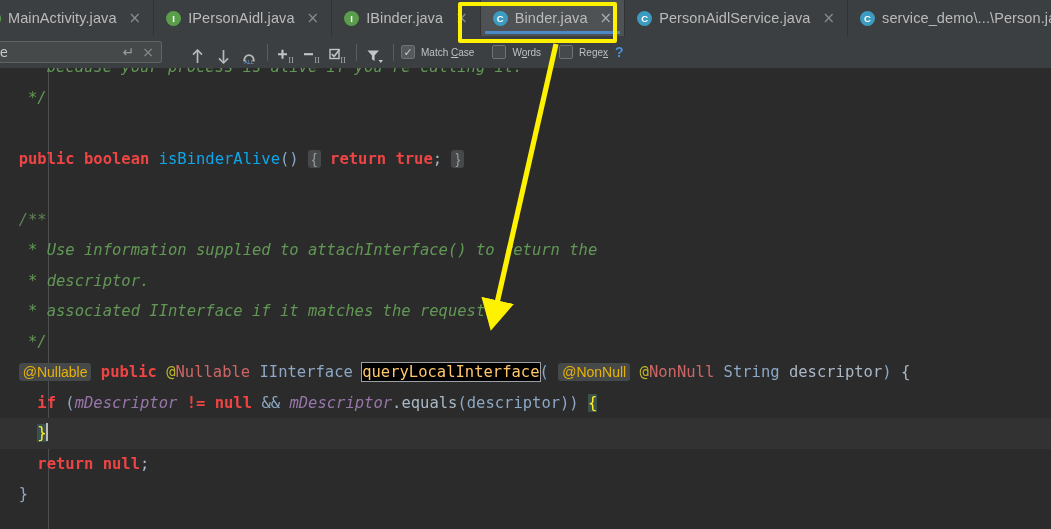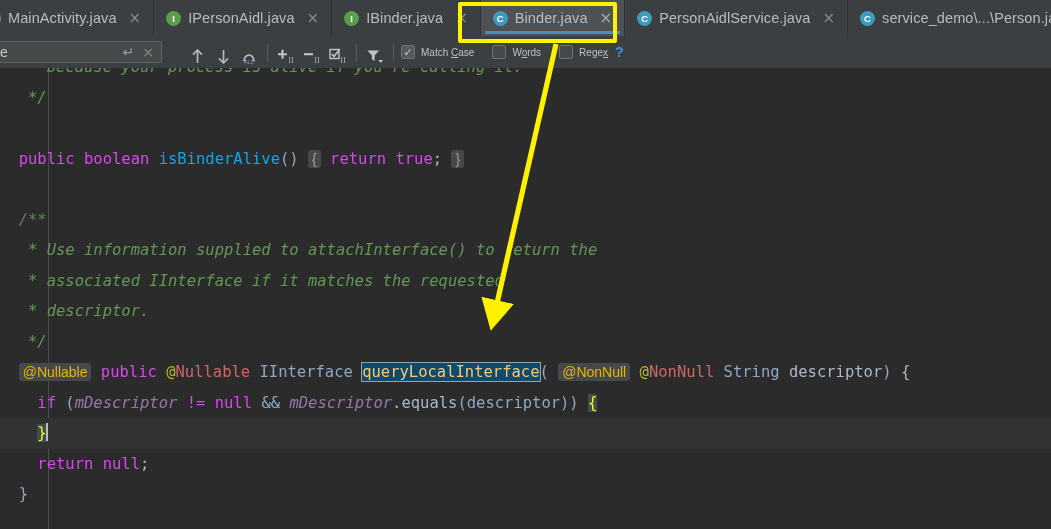--- a/index.html
+++ b/index.html
@@ -92,36 +92,36 @@
     position:relative;height:30.5px;line-height:30.5px;
     font-family:"DejaVu Sans Mono","Liberation Mono",monospace;
     font-size:15.5px;white-space:pre;color:#a9b7c6;
   }
   .cline.cur{background:#323232;}
   .indent-guide{
     position:absolute;left:48px;top:0;width:1px;height:100%;background:#4b4f51;
   }
 
   
-  .kw{color:#d946ef;}
+  .kw{color:#ef4444;font-weight:bold;}
   .cm{color:#629755;font-style:italic;}
   .cmd{color:#5f8256;font-style:italic;}
   .fld{color:#9876aa;font-style:italic;}
   .cls{color:#8da7c4;}
   .mth{color:#0ea5e9;}
   .par{color:#a9b7c6;}
   .ann{color:#bbb529;}
   .annr{color:#cc6666;}
   .brace-hl{background:#3b514d;color:#ffef28;}
   .hint{
     background:#45494a;color:#eab308;border-radius:3px;padding:1px 4px;
     font-family:"Liberation Sans",sans-serif;font-size:14px;
   }
   .match-hl{
-    background:#0c4a6e;color:#ffc66d;outline:1px solid #9aa0a3;
+    background:#000000;color:#ffc66d;outline:1px solid #9aa0a3;
   }
   .caret{
     display:inline-block;width:2px;height:18px;background:#bbbbbb;
     vertical-align:-3px;margin-left:-1px;
   }
 
   
   .overlay{position:absolute;left:0;top:0;width:1051px;height:529px;pointer-events:none;}
   .yrect{
     position:absolute;border:4px solid #fff200;border-radius:2px;box-sizing:border-box;
@@ -262,22 +262,22 @@
   <div class="editor">
     <div class="indent-guide"></div>
     <div id="code">
         <div class="cline" style="margin-top: -16px;"><span class="cm">   * because your process is alive if you're calling it.</span></div>
         <div class="cline"><span class="cm">   */</span></div>
         <div class="cline"><span class="par"> </span></div>
         <div class="cline"><span class="par">  </span><span class="kw">public</span><span class="par"> </span><span class="kw">boolean</span><span class="par"> </span><span class="mth">isBinderAlive</span><span class="cls">()</span><span class="par"> </span><span class="hint" style="color: rgb(155, 157, 159);">{</span><span class="par"> </span><span class="kw">return</span><span class="par"> </span><span class="kw">true</span><span class="par">;</span><span class="par"> </span><span class="hint" style="color: rgb(155, 157, 159);">}</span></div>
         <div class="cline"><span class="par"> </span></div>
         <div class="cline"><span class="cmd">  /**</span></div>
         <div class="cline"><span class="cm">   * Use information supplied to attachInterface() to return the</span></div>
+        <div class="cline"><span class="cm">   * descriptor.</span></div>
         <div class="cline"><span class="cm">   * associated IInterface if it matches the requested</span></div>
-        <div class="cline"><span class="cm">   * descriptor.</span></div>
         <div class="cline"><span class="cm">   */</span></div>
         <div class="cline"><span class="par">  </span><span class="hint">@Nullable</span><span class="par"> </span><span class="kw">public</span><span class="par"> </span><span class="ann">@</span><span class="annr">Nullable</span><span class="par"> </span><span class="cls">IInterface</span><span class="par"> </span><span class="match-hl">queryLocalInterface</span><span class="cls">(</span><span class="par"> </span><span class="hint">@NonNull</span><span class="par"> </span><span class="ann">@</span><span class="annr">NonNull</span><span class="par"> </span><span class="cls">String</span><span class="par"> </span><span class="par">descriptor</span><span class="cls">)</span><span class="par"> </span><span class="par">{</span></div>
         <div class="cline"><span class="par">    </span><span class="kw">if</span><span class="par"> </span><span class="cls">(</span><span class="fld">mDescriptor</span><span class="par"> </span><span class="kw">!=</span><span class="par"> </span><span class="kw">null</span><span class="par"> </span><span class="cls">&amp;&amp;</span><span class="par"> </span><span class="fld">mDescriptor</span><span class="par">.</span><span class="par">equals</span><span class="cls">(descriptor))</span><span class="par"> </span><span class="brace-hl">{</span></div>
         <div class="cline cur"><span class="par">    </span><span class="brace-hl">}</span><span class="caret"></span></div>
         <div class="cline"><span class="par">    </span><span class="kw">return</span><span class="par"> </span><span class="kw">null</span><span class="par">;</span></div>
         <div class="cline"><span class="par">  </span><span class="cls">}</span></div>
       </div>
   </div>
 
   <div class="overlay">

